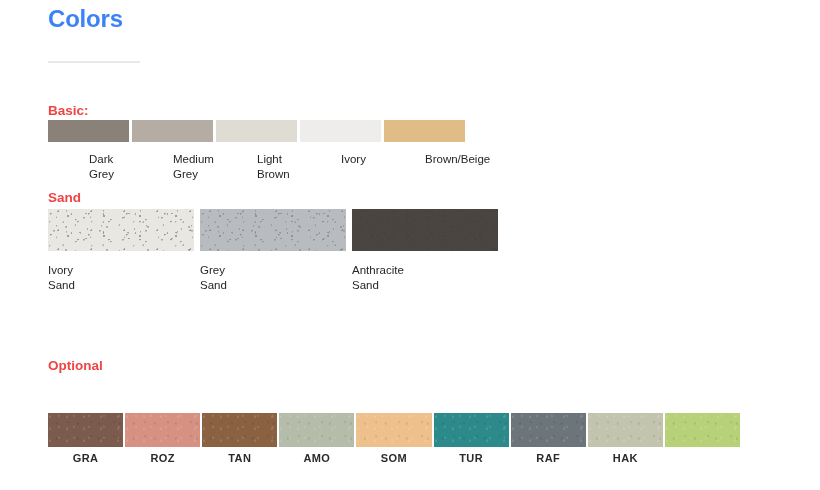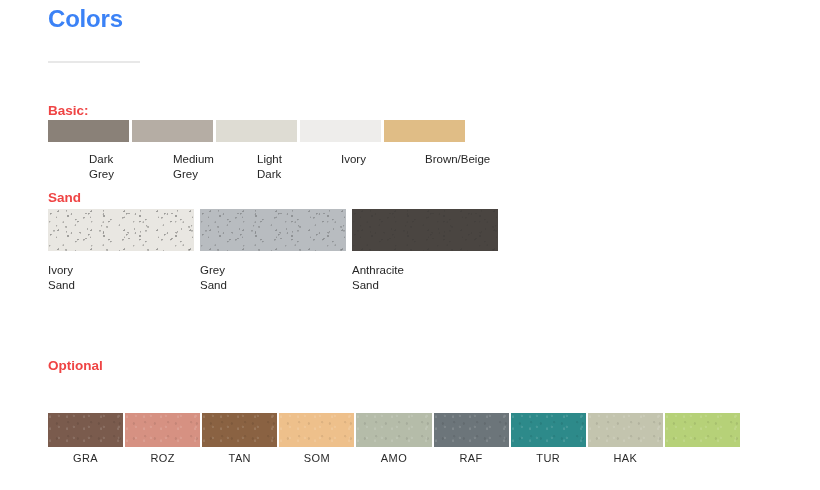--- a/index.html
+++ b/index.html
@@ -173,21 +173,21 @@
       radial-gradient(circle at 42% 70%, rgba(0,0,0,.5) 0 1px, transparent 1.4px),
       radial-gradient(circle at 72% 25%, rgba(255,255,255,.7) 0 1px, transparent 1.4px),
       radial-gradient(circle at 88% 66%, rgba(0,0,0,.45) 0 1px, transparent 1.4px);
     background-size: 17px 12px, 21px 15px, 15px 11px, 23px 14px;
   }
   .optional-label {
     height: 23px;
     line-height: 23px;
     text-align: center;
     font-size: 11px;
-    font-weight: normal;
+    font-weight: bold;
     letter-spacing: 0.4px;
     color: #2a2a2a;
     background: #ffffff;
   }
 </style>
 </head>
 <body>
 
 <div class="page-title">Colors</div>
 <div class="title-rule"></div>
@@ -209,21 +209,21 @@
     <div class="basic-cell">
       <div class="basic-chip" style="background: rgb(224, 189, 134);"></div>
     </div>
   </div>
 <div class="basic-labels" id="basic-labels">
     <div class="basic-label">Dark
 Grey</div>
     <div class="basic-label">Medium
 Grey</div>
     <div class="basic-label">Light
-Dark</div>
+Brown</div>
     <div class="basic-label">Ivory</div>
     <div class="basic-label">Brown/Beige</div>
   </div>
 
 <div class="section-heading" id="heading-sand">Sand</div>
 <div class="sand-row" id="sand-row">
     <div class="sand-cell">
       <div class="sand-chip light" style="background: rgb(233, 231, 226);"></div>
     </div>
     <div class="sand-cell">
@@ -250,35 +250,35 @@
     </div>
     <div class="optional-cell">
       <div class="optional-chip" style="background: rgb(214, 145, 130);"></div>
       <div class="optional-label">ROZ</div>
     </div>
     <div class="optional-cell">
       <div class="optional-chip" style="background: rgb(138, 98, 66);"></div>
       <div class="optional-label">TAN</div>
     </div>
     <div class="optional-cell">
+      <div class="optional-chip" style="background: rgb(181, 188, 169);"></div>
+      <div class="optional-label">AMO</div>
+    </div>
+    <div class="optional-cell">
       <div class="optional-chip" style="background: rgb(238, 192, 139);"></div>
       <div class="optional-label">SOM</div>
     </div>
     <div class="optional-cell">
-      <div class="optional-chip" style="background: rgb(181, 188, 169);"></div>
-      <div class="optional-label">AMO</div>
+      <div class="optional-chip" style="background: rgb(45, 138, 138);"></div>
+      <div class="optional-label">TUR</div>
     </div>
     <div class="optional-cell">
       <div class="optional-chip" style="background: rgb(108, 117, 122);"></div>
       <div class="optional-label">RAF</div>
     </div>
     <div class="optional-cell">
-      <div class="optional-chip" style="background: rgb(45, 138, 138);"></div>
-      <div class="optional-label">TUR</div>
-    </div>
-    <div class="optional-cell">
       <div class="optional-chip" style="background: rgb(195, 196, 174);"></div>
       <div class="optional-label">HAK</div>
     </div>
     <div class="optional-cell">
       <div class="optional-chip" style="background: rgb(182, 209, 120);"></div>
     </div>
   </div>
 
 </body></html>

